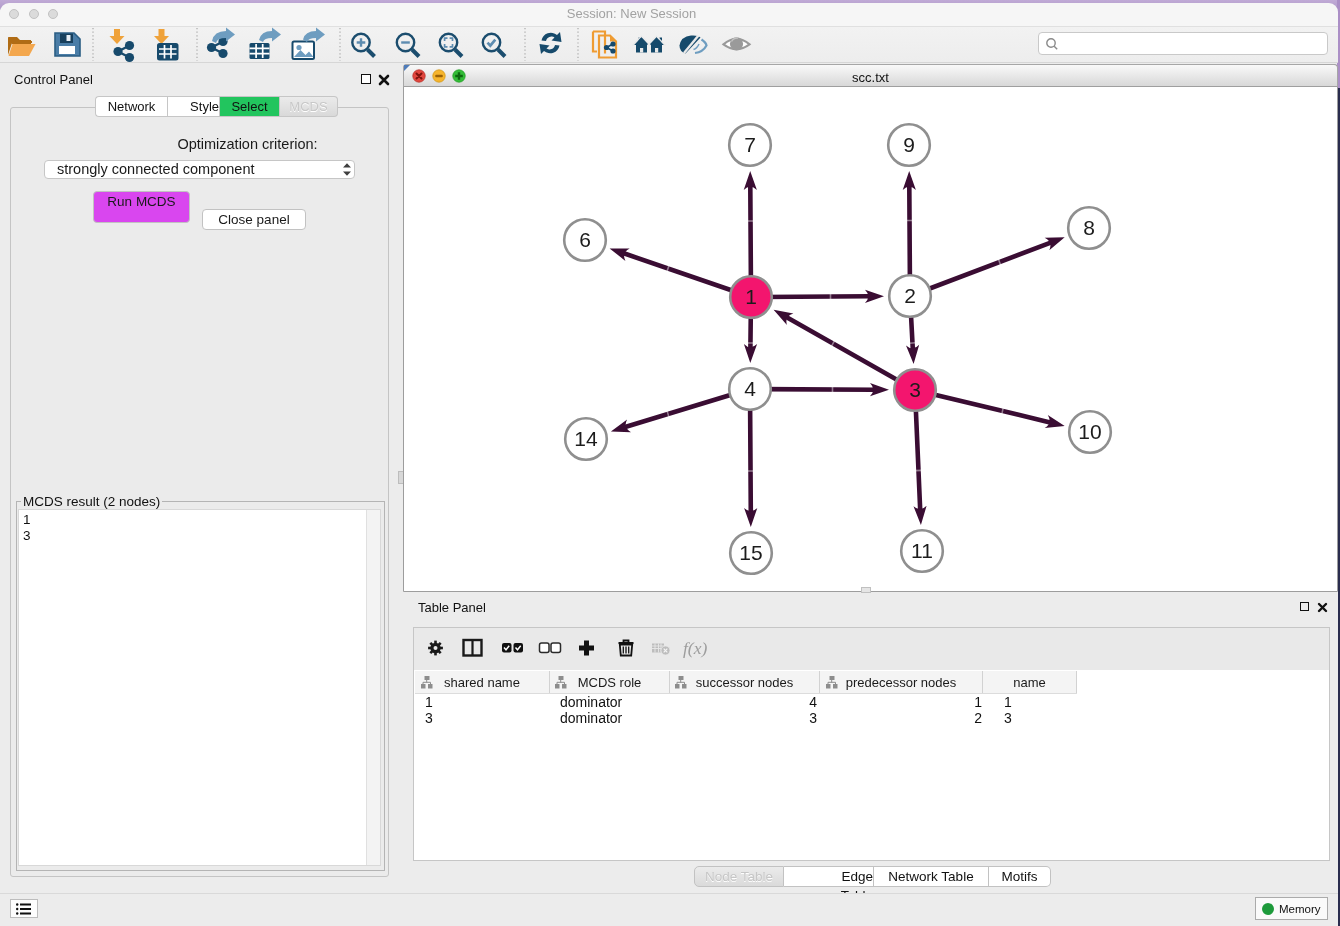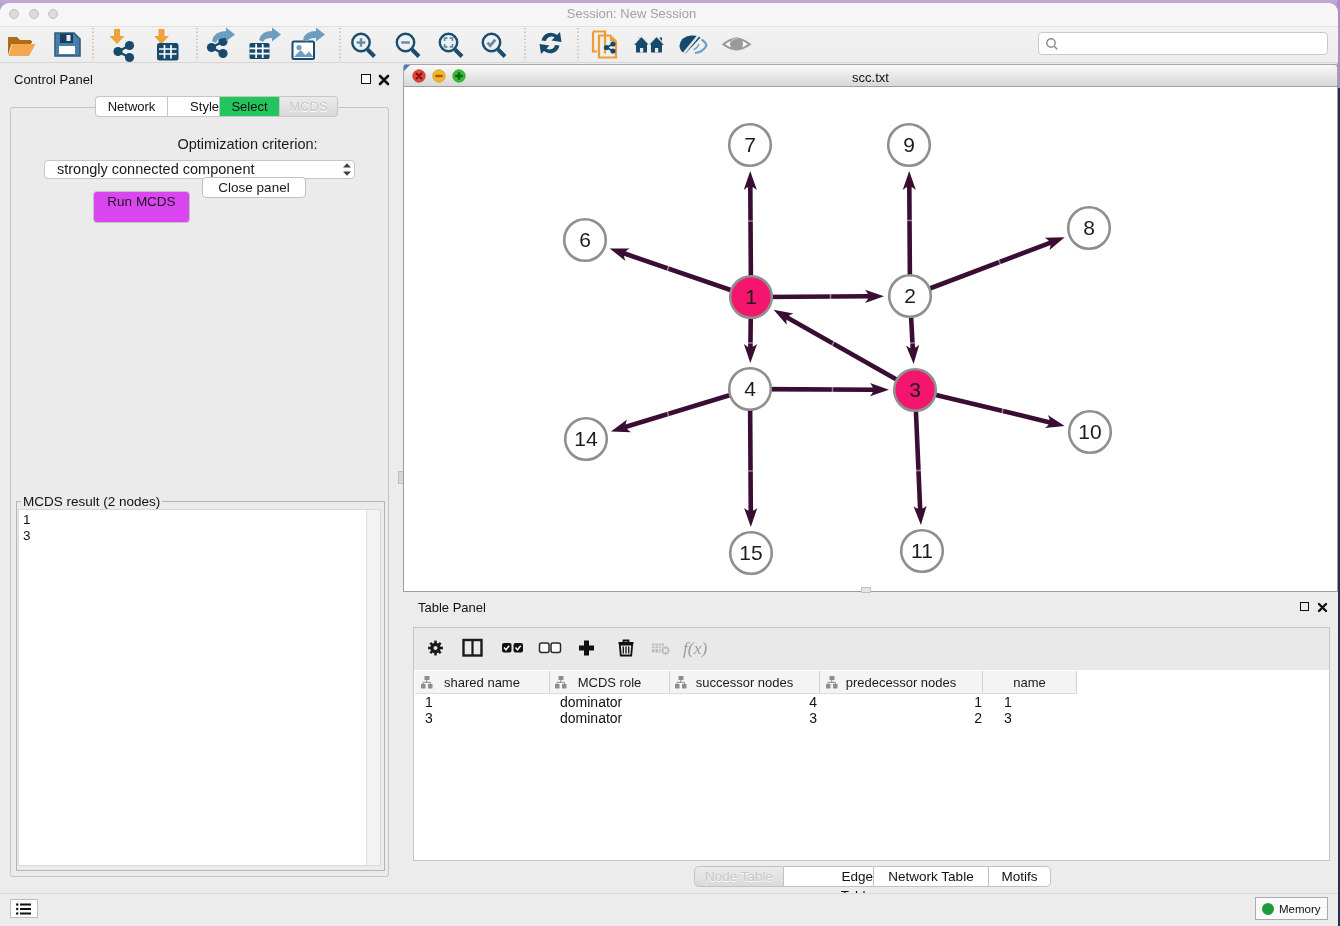--- a/index.html
+++ b/index.html
@@ -157,21 +157,21 @@
   <div style="width:58px;background:linear-gradient(#ebebeb,#d9d9d9);border:1px solid #c6c6c6;border-left:none;border-radius:0 4px 4px 0;text-align:center;line-height:19px;color:#c8c8c8;text-shadow:0 1px 0 #fff;">MCDS</div>
 </div>
 
 <div class="abs" style="left:10px;top:136px;width:379px;text-align:center;font-size:14.5px;color:#1a1a1a;margin-left:48px;">Optimization criterion:</div>
 <div class="abs" style="left:44px;top:160px;width:311px;height:19px;background:#fff;border:1px solid #c6c6c6;border-radius:4px;"></div>
 <div class="abs" style="left:57px;top:161px;font-size:14.5px;color:#1a1a1a;">strongly connected component</div>
 <svg class="abs" style="left:339px;top:161px;" width="16" height="17" viewBox="0 0 16 17">
     <path d="M4 6.4L8 2.2L12 6.4Z M4 10.6L8 14.8L12 10.6Z" fill="#3f3f3f"></path>
   </svg>
 <div class="abs" style="left:93px;top:191px;width:97px;height:32px;background:#d946ef;border:1px solid #c2c2c2;border-radius:4px;text-align:center;font-size:13.5px;color:#1a1a1a;line-height:19px;">Run MCDS</div>
-<div class="abs" style="left:202px;top:177px;width:104px;height:21px;background:#fff;border:1px solid #c2c2c2;border-radius:4px;text-align:center;font-size:13.5px;color:#1a1a1a;line-height:19px;">Close panel</div>
+<div class="abs" style="left:202px;top:209px;width:104px;height:21px;background:#fff;border:1px solid #c2c2c2;border-radius:4px;text-align:center;font-size:13.5px;color:#1a1a1a;line-height:19px;">Close panel</div>
 
 <fieldset class="abs" style="left:16px;top:494px;width:369px;height:377px;border:1px solid #b4b4b4;background:#ebebeb;">
 <legend style="font-size:13.5px;color:#111;margin-left:4px;padding:0 2px;">MCDS result (2 nodes)</legend>
 </fieldset>
 <div class="abs" style="left:18px;top:509px;width:363px;height:357px;background:#fff;border:1px solid #d8d8d8;"></div>
 <div class="abs" style="left:366px;top:510px;width:14px;height:355px;background:#f3f3f3;border-left:1px solid #e0e0e0;"></div>
 <div class="abs" style="left:23px;top:512px;font-size:13.5px;color:#111;line-height:16px;">1<br>3</div>
 
 <div class="abs" style="left:398px;top:471px;width:7px;height:13px;background:#d8d8d8;border:1px solid #bdbdbd;"></div>
 

